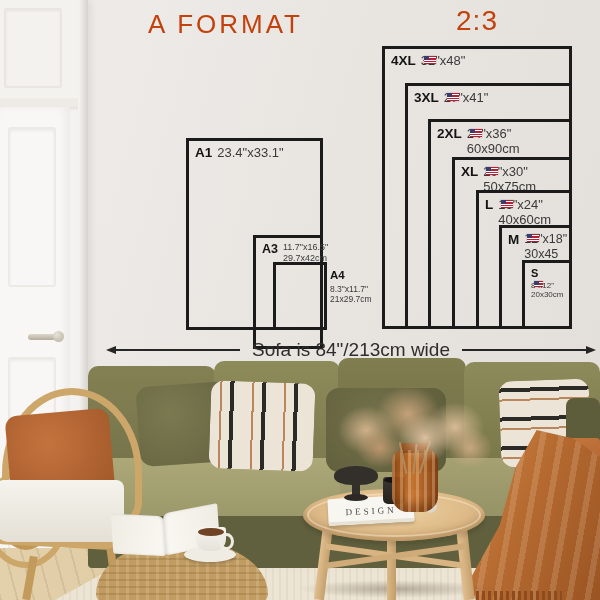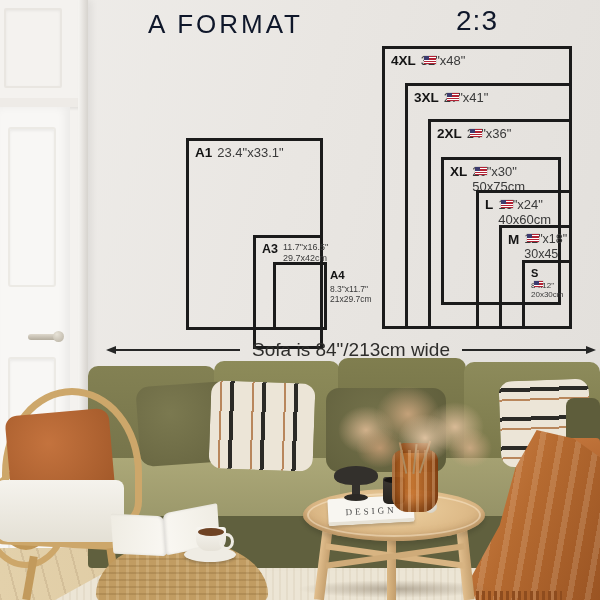--- a/index.html
+++ b/index.html
@@ -22,21 +22,21 @@
   .door-panel{border:2px solid #ecr;border:2px solid #eceae5;border-radius:3px;
               box-shadow:inset 0 2px 3px rgba(0,0,0,.05);}
   .dp-up{left:8px;top:20px;width:48px;height:160px;}
   .dp-low{left:8px;top:250px;width:48px;height:210px;}
   .door-handle{left:28px;top:227px;width:32px;height:6px;border-radius:3px;
                background:linear-gradient(180deg,#ded8cc,#b3ac9d);}
   .door-handle::after{content:"";position:absolute;right:-4px;top:-3px;width:11px;height:11px;
                border-radius:50%;background:radial-gradient(circle at 35% 30%,#e8e3d8,#b6afa0);}
 
   
-  .chart-title{z-index:5;text-align:center;color:#0f172a;}
+  .chart-title{z-index:5;text-align:center;color:#c2410c;}
   .title-left{left:128px;top:9px;width:195px;font-size:26px;letter-spacing:3px;}
   .title-right{left:382px;top:5px;width:190px;font-size:28px;letter-spacing:1px;}
   .sbox{border:3px solid #1b1b1b;z-index:4;}
   .slabel{position:static;display:grid;grid-template-columns:auto 1fr;column-gap:5px;
           padding:4px 2px 0 6px;line-height:1.18;}
   .lbl{position:static;font-weight:700;color:#141414;font-size:13.5px;}
   .dims{position:static;color:#3a3a3a;font-size:13px;}
   .in-line,.cm-line{position:static;display:block;white-space:nowrap;}
   .stacked .slabel{display:block;}
   .stacked .lbl{display:block;margin-bottom:1px;}
@@ -260,24 +260,25 @@
         <span class="dims">
           <span class="in-line"><span>27"x41"</span><span class="usflag"></span></span>
         </span>
       </div>
   </div>
   <div class="sbox" style="left:428px;top:119px;width:144px;height:210px;">
     <div class="slabel">
         <span class="lbl">2XL</span>
         <span class="dims">
           <span class="in-line"><span>24"x36"</span><span class="usflag"></span></span>
-        </span>
-      </div>
-  </div>
-  <div class="sbox" style="left:441px;top:157px;width:120px;height:148px;">
+          <span class="cm-line">60x90cm</span>
+        </span>
+      </div>
+  </div>
+  <div class="sbox" style="left:452px;top:157px;width:120px;height:172px;">
     <div class="slabel">
         <span class="lbl">XL</span>
         <span class="dims">
           <span class="in-line"><span>20"x30"</span><span class="usflag"></span></span>
           <span class="cm-line">50x75cm</span>
         </span>
       </div>
   </div>
   <div class="sbox" style="left:476px;top:190px;width:96px;height:139px;">
     <div class="slabel">

